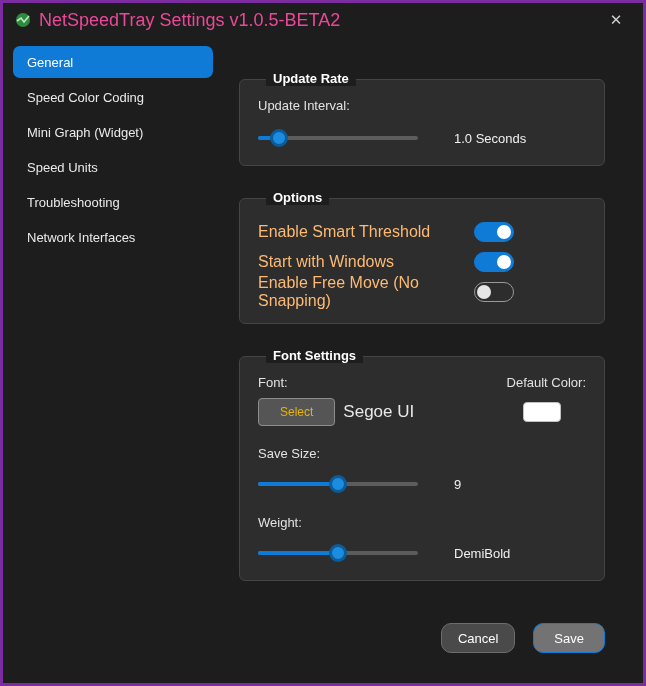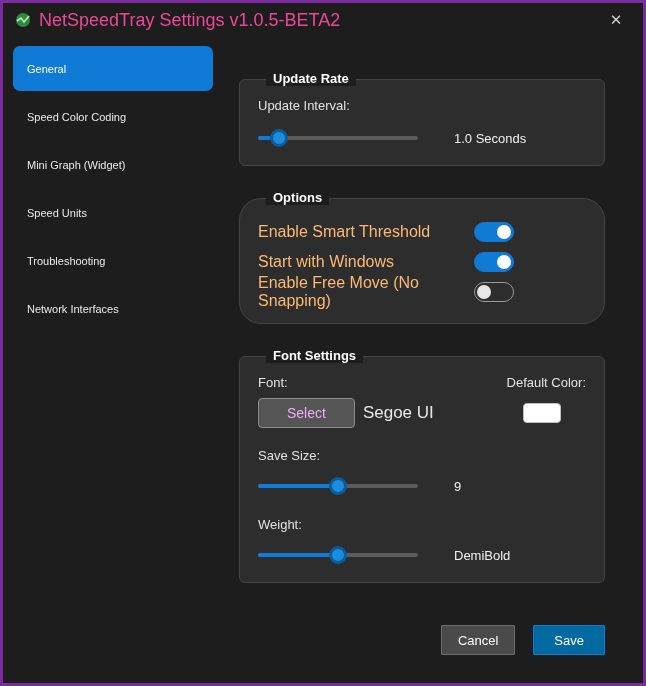--- a/index.html
+++ b/index.html
@@ -21,41 +21,41 @@
   .title-text { color:#ec4899; font-size:18px; }
   .close-btn {
     margin-left:auto; width:30px; height:28px;
     display:flex; align-items:center; justify-content:center;
     color:#cfcfcf; font-size:15px; cursor:default;
   }
   
   .main { flex:1; display:flex; overflow:hidden; }
   .sidebar { width:221px; flex:0 0 221px; padding:9px 11px 0 10px; }
   .nav-item {
-    height:45px; display:flex; align-items:center;
+    height:32px; display:flex; align-items:center;
     padding:0 14px; margin-bottom:3px;
-    border-radius:7px; font-size:11px; color:#eaeaea; cursor:default;
+    border-radius:7px; font-size:13px; color:#eaeaea; cursor:default;
   }
   .nav-item.selected { background:#0f7bd7; color:#ffffff; }
   .content { flex:1; padding:14px 38px 0 15px; display:flex; flex-direction:column; }
   
   .group {
     position:relative;
     background:#2d2d2d;
     border:1px solid #454545;
     border-radius:6px;
     padding:18px 18px 16px 18px;
   }
   .group-title {
     position:absolute; top:-9px; left:26px;
     background:#1d1d1d; padding:0 7px;
     color:#ffffff; font-size:13px; font-weight:bold;
   }
   .g1 { margin-top:28px; }
-  .g2 { margin-top:32px;border-radius:22px; }
+  .g2 { margin-top:32px; }
   .g3 { margin-top:32px; }
   .field-label { color:#e2e2e2; font-size:13px; }
   
   .slider-row { display:flex; align-items:center; margin-top:14px; height:22px; }
   .slider { position:relative; width:160px; height:22px; }
   .slider .track { position:absolute; left:0; right:0; top:9px; height:4px; background:#5c5c5c; border-radius:2px; }
   .slider .fill  { position:absolute; left:0; top:9px; height:4px; background:#0f7bd7; border-radius:2px; }
   .slider .handle {
     position:absolute; top:2px; width:18px; height:18px;
     border-radius:50%; background:#1b8ce0;
@@ -74,36 +74,36 @@
     position:absolute; top:2px; left:2px; width:14px; height:14px;
     border-radius:50%; background:#e6e6e6;
   }
   .toggle.on { background:#0f7bd7; border-color:#0f7bd7; }
   .toggle.on .knob { left:auto; right:2px; background:#ffffff; }
   
   .font-labels-row { display:flex; justify-content:space-between; align-items:center; }
   .font-pick-row { display:flex; align-items:center; margin-top:8px; }
   .select-btn {
     background:#555555; border:1px solid #8d8d8d; border-radius:4px;
-    color:#f0abfc; font-size:14px; padding:6px 28px;
+    color:#eab308; font-size:12px; padding:6px 21px;
     font-family:"Liberation Sans", sans-serif; cursor:default;
   }
   .font-name { margin-left:8px; color:#e8e8e8; font-size:17px; }
   .swatch-col { margin-left:auto; width:88px; display:flex; justify-content:center; }
   .color-swatch { width:38px; height:20px; border-radius:4px; border:1px solid #c0c0c0; }
   .sub-label { margin-top:20px; }
   
   .footer { margin-top:42px; display:flex; justify-content:flex-end; gap:18px; padding-right:0; }
   .btn {
-    height:30px; border-radius:1px; font-size:13px; color:#ffffff;
+    height:30px; border-radius:10px; font-size:13px; color:#ffffff;
     display:flex; align-items:center; justify-content:center;
     font-family:"Liberation Sans", sans-serif; cursor:default;
   }
   .btn-cancel { background:#4a4a4a; border:1px solid #6d6d6d; padding:0 16px; }
-  .btn-save   { background:#0369a1; border:1px solid #0f7bd7; padding:0 20px; }
+  .btn-save   { background:#737373; border:1px solid #0f7bd7; padding:0 20px; }
 </style>
 </head>
 <body>
 
 <div class="window">
 
   <div class="titlebar">
     <span class="app-icon">
       <svg width="16" height="16" viewBox="0 0 16 16">
         <circle cx="8" cy="8" r="7" fill="#2e8b3d"></circle>

